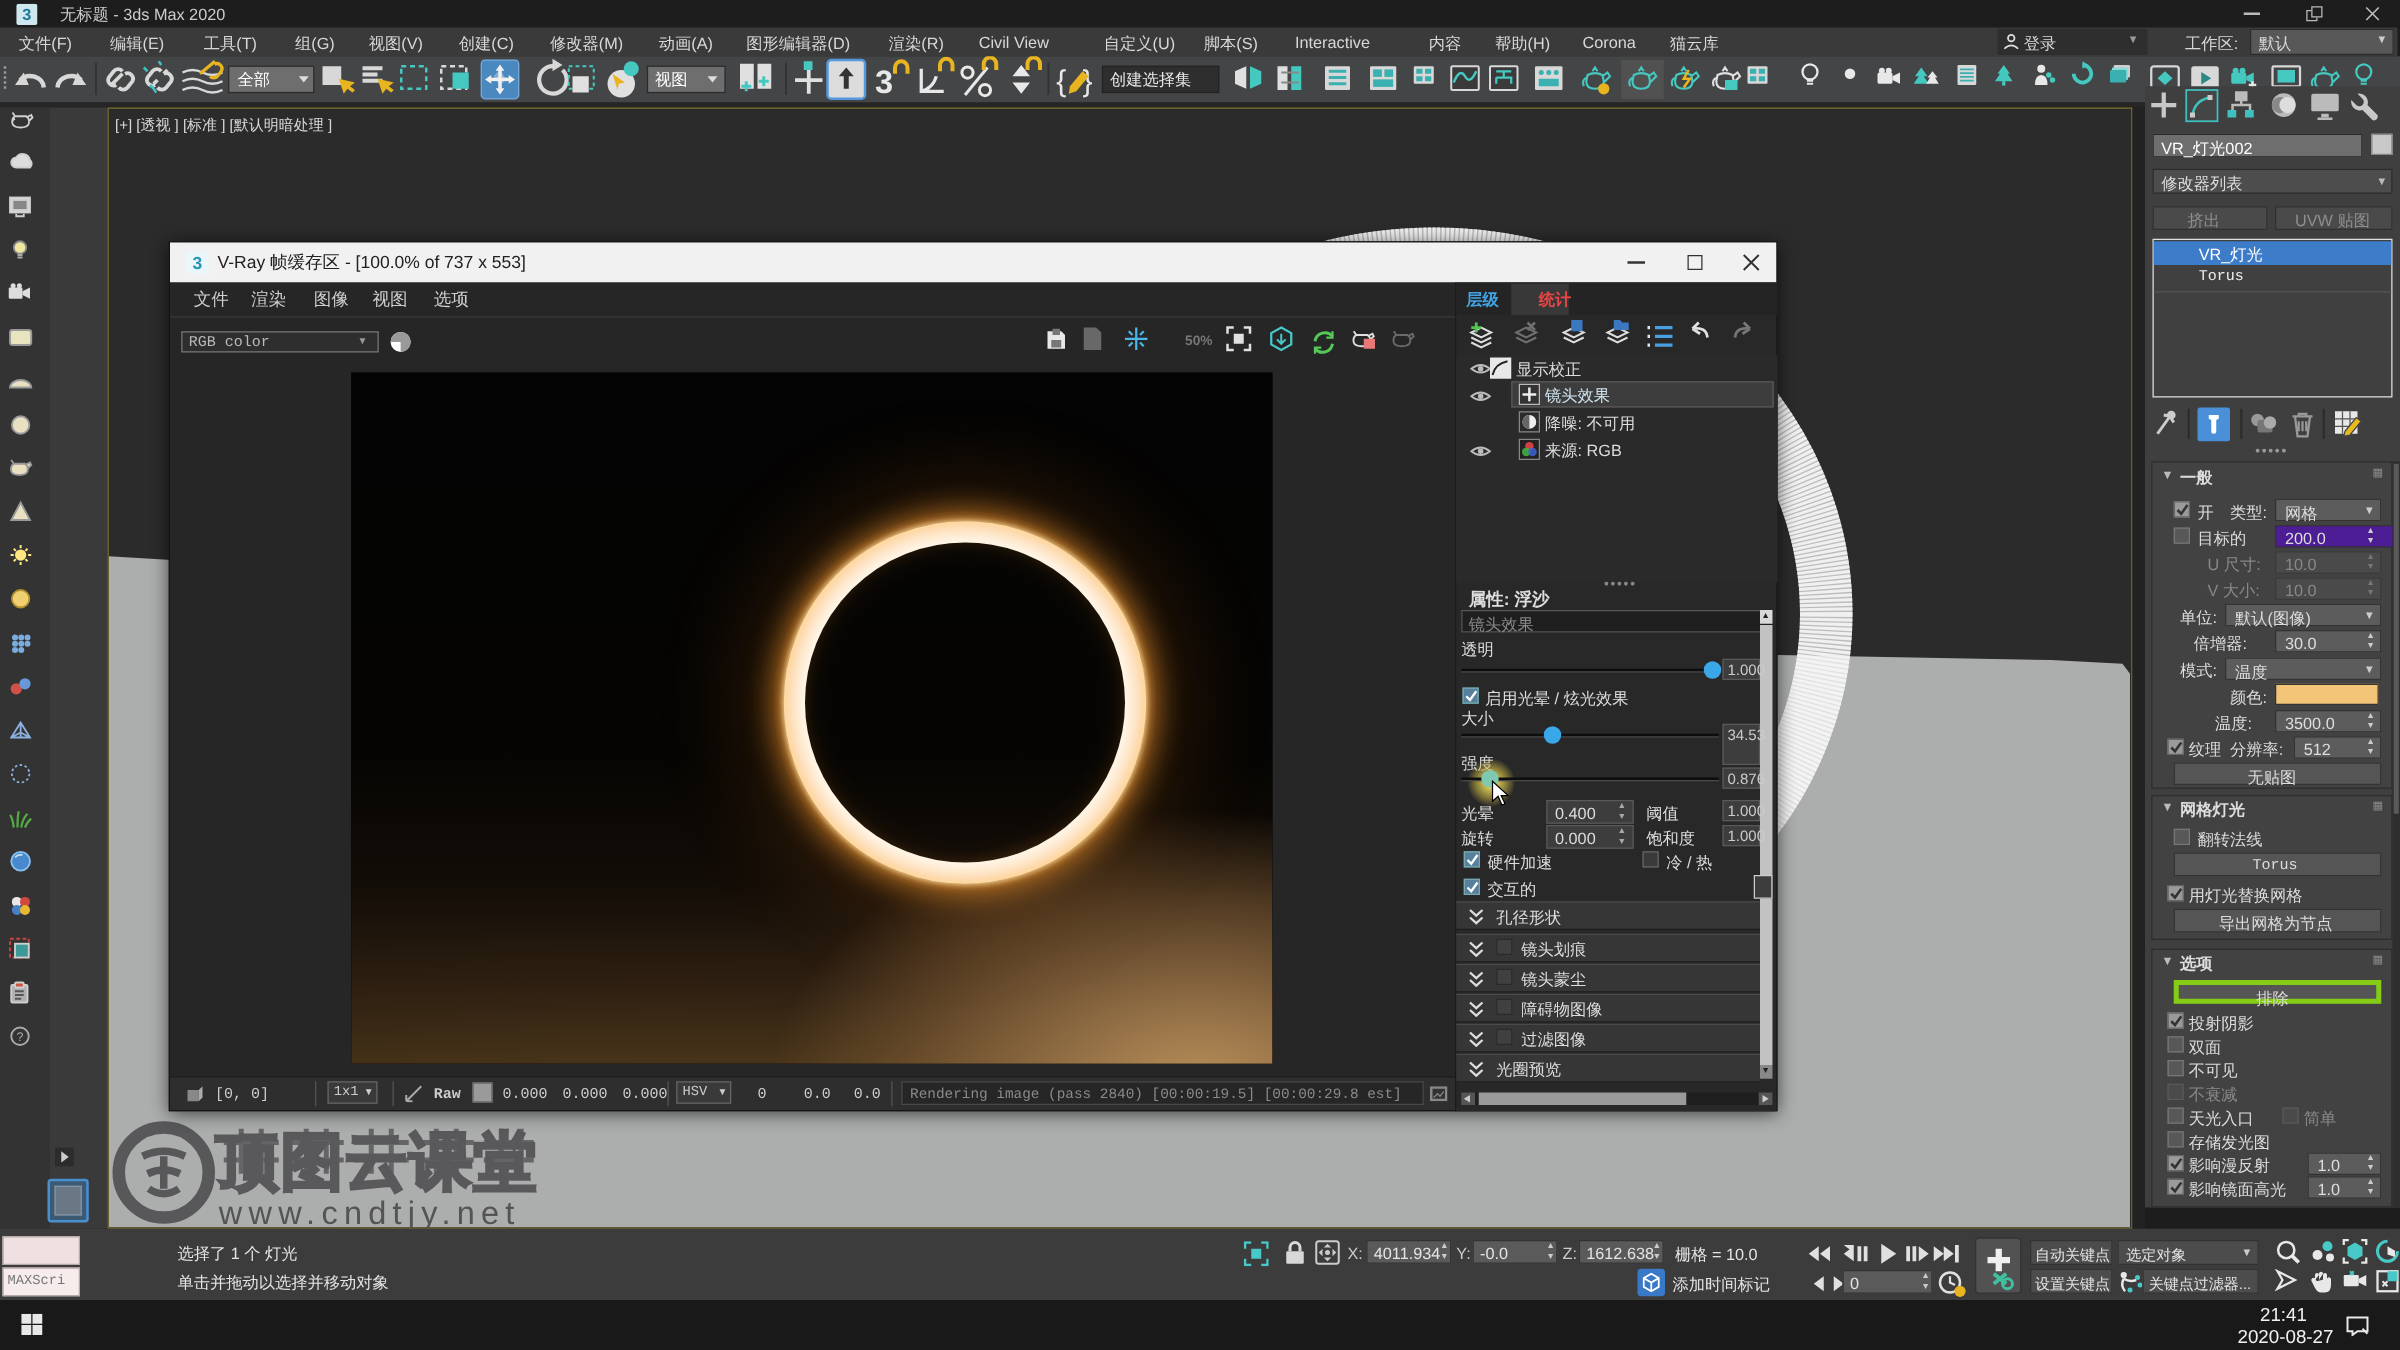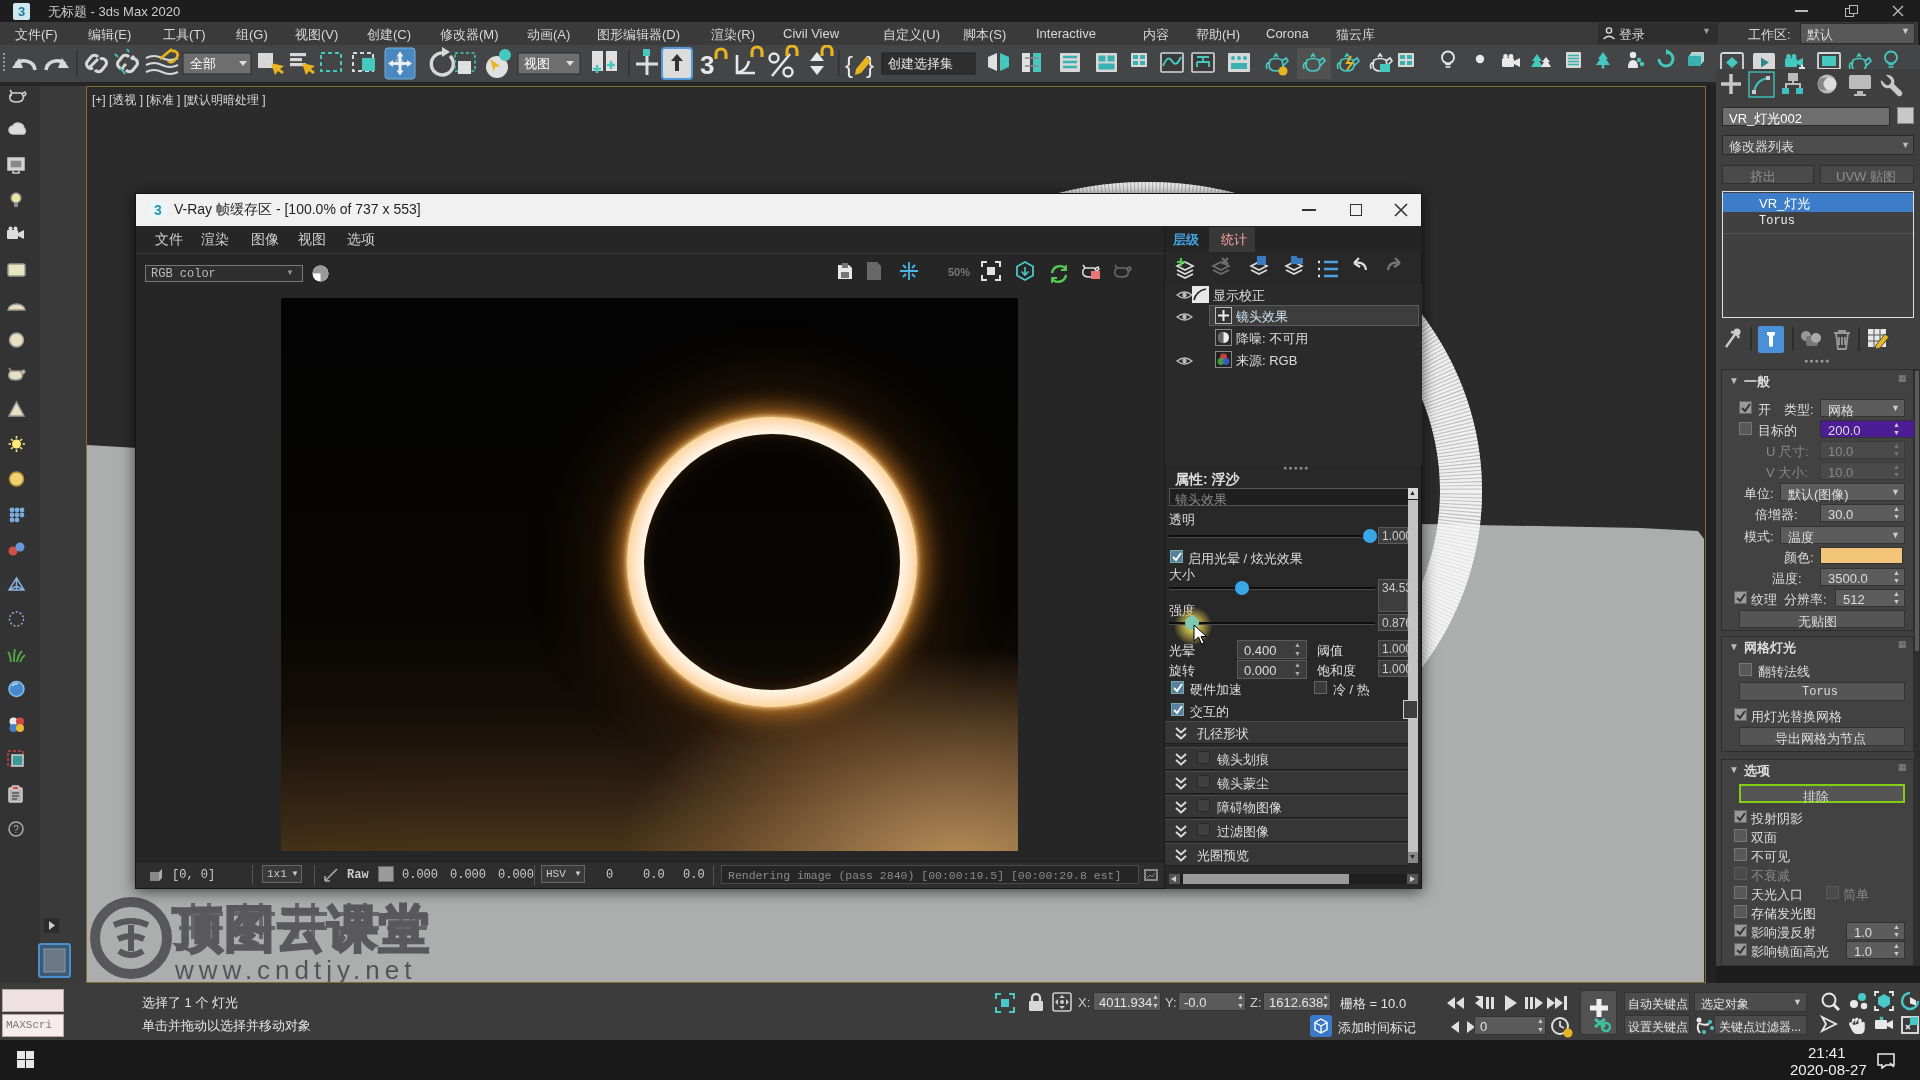--- a/index.html
+++ b/index.html
@@ -613,21 +613,21 @@
     <div class="tx" style="left:29px;top:71px;">用灯光替换网格</div>
     <div class="abs" style="left:17px;top:90px;width:166px;height:19px;background:#555;border:1px solid #333;">
           <div class="tx" style="left:35px;top:2px;">导出网格为节点</div>
         </div>
   </div>
 
   <div class="abs" style="left:5px;top:690px;width:193px;height:207px;background:#424242;border:1px solid #2d2d2d;">
     <div class="tx" style="left:7px;top:4px;color:#bbb;font-size:10px;">▼</div>
         <div class="tx" style="left:22px;top:2px;font-weight:bold;">选项</div>
     <div class="tx" style="left:176px;top:2px;color:#8a8a8a;font-size:9px;">▦</div>
-    <div class="abs" style="left:17px;top:24px;width:166px;height:19px;background:#555;border:2px solid #84cc16;">
+    <div class="abs" style="left:17px;top:24px;width:166px;height:19px;background:#555;border:4px solid #84cc16;">
           <div class="tx" style="left:62px;top:2px;">排除</div>
         </div>
     <div class="abs" style="left:12px;top:50px;width:13px;height:13px;background:#9a9a9a;border:1px solid #666;"><svg width="12" height="12">
             <path d="M2 6 l3 3 l5 -7" stroke="#333" stroke-width="2" fill="none"></path>
           </svg></div>
     <div class="tx" style="left:29px;top:50px;">投射阴影</div>
     <div class="abs" style="left:12px;top:69px;width:13px;height:13px;background:#585858;border:1px solid #777;"></div>
     <div class="tx" style="left:29px;top:69px;">双面</div>
     <div class="abs" style="left:12px;top:88px;width:13px;height:13px;background:#585858;border:1px solid #777;"></div>
     <div class="tx" style="left:29px;top:88px;">不可见</div>
@@ -779,21 +779,21 @@
           <rect x="2" y="2" width="10" height="8" fill="#333"></rect>
           <path d="M3 9 l3 -3 l2 2 l3 -4" stroke="#888" fill="none"></path>
         </svg>
   </div>
 
   <div class="abs" id="vfbpanel" style="left:1028px;top:32px;width:257px;height:663px;background:#282828;border-left:1px solid #1a1a1a;font-size:13px;color:#ddd;">
 
     <div class="abs" style="left:0;top:0;width:257px;height:26px;background:#242424;">
       <div class="tx" style="left:8px;top:5px;color:#42a4e4;font-weight:bold;">层级</div>
       <div class="abs" style="left:44px;top:1px;width:46px;height:25px;background:#383838;"></div>
-      <div class="tx" style="left:56px;top:5px;color:#fca5a5;font-weight:normal;">统计</div>
+      <div class="tx" style="left:66px;top:5px;color:#ef4444;font-weight:bold;">统计</div>
     </div>
 
     <svg class="abs" style="left:0;top:28px;" width="257" height="30" viewBox="0 0 257 30">
       <g stroke="#ddd" stroke-width="1.6" fill="none">
         <g transform="translate(9,4)">
               <path d="M3 12 l8 4 l8 -4 M3 16 l8 4 l8 -4"></path>
               <path d="M3 8 l8 4 l8 -4 l-8 -4 Z"></path>
               <path d="M14 2 h8 m-4 -4 v8" stroke="#4fc84f" stroke-width="2.2" transform="translate(-11,2)"></path>
             </g>
         <g transform="translate(45,4)" opacity=".4">

